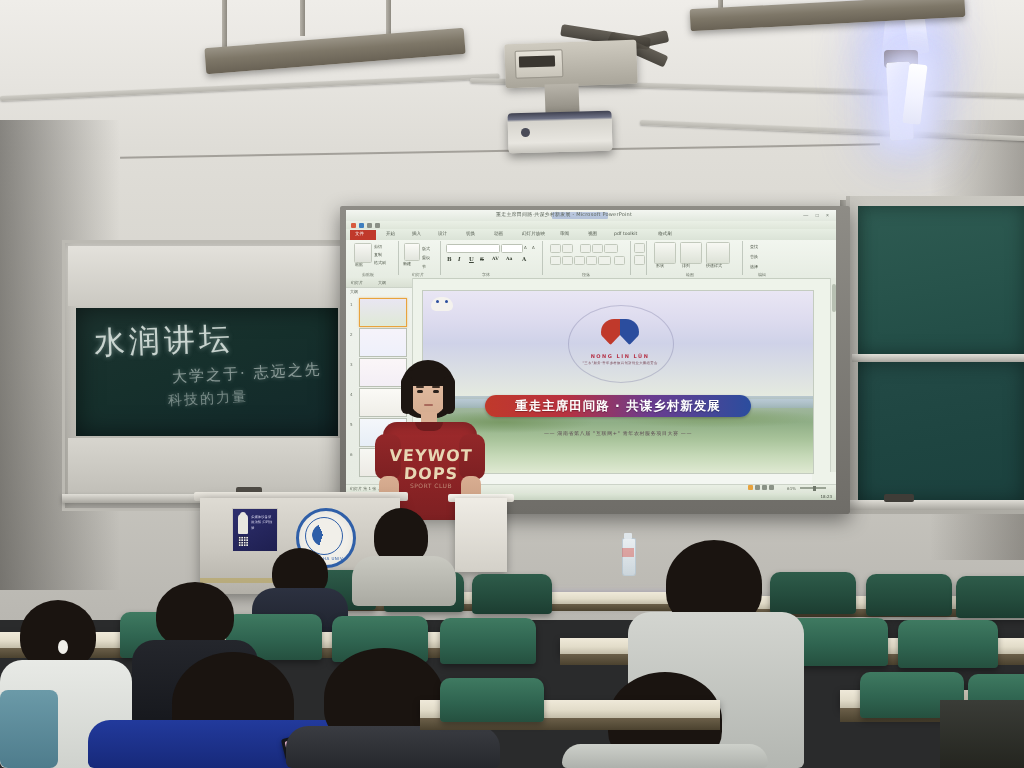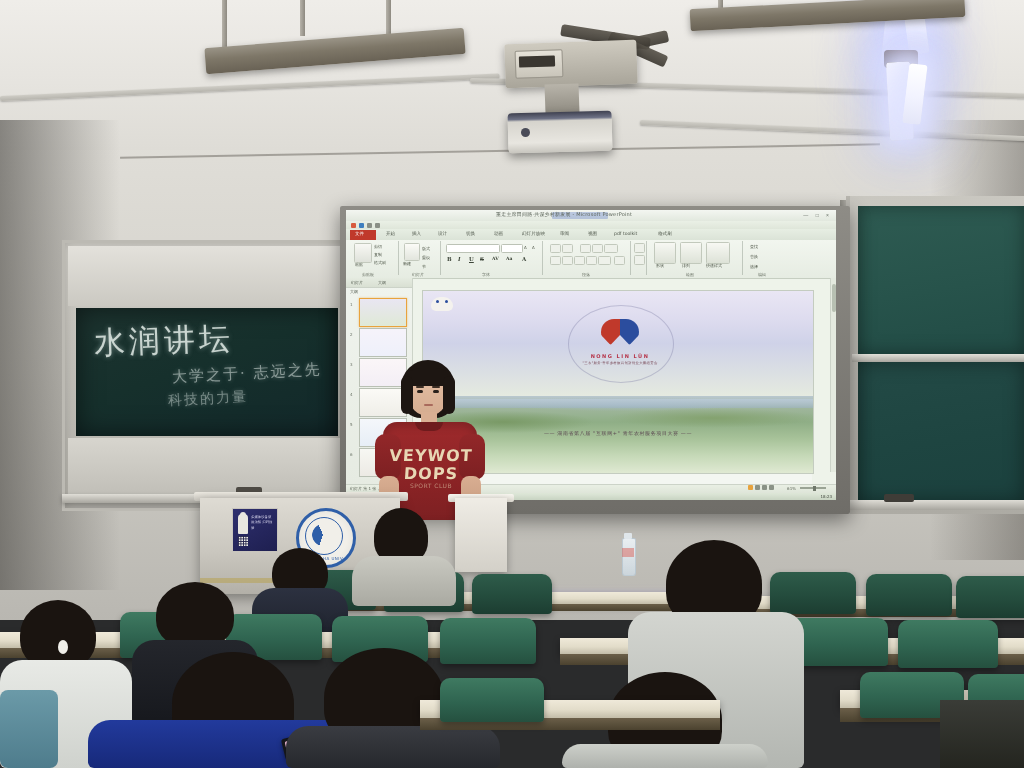--- a/index.html
+++ b/index.html
@@ -518,20 +518,23 @@
       <div id="slide-logo">
         <div class="logo-half" id="logo-l"></div>
         <div class="logo-half" id="logo-r"></div>
       </div>
       <div id="logo-inner"></div>
       <div class="logo-dot" id="logo-dot-l"></div>
       <div class="logo-dot" id="logo-dot-r"></div>
       <div id="logo-name">NONG LIN LÜN</div>
       <div id="logo-tag">"三农"服务·青年乡村振兴创新创业大赛组委会</div>
 
+      <div id="slide-title-pill">
+        <span id="slide-title-text">重走主席田间路 · 共谋乡村新发展</span>
+      </div>
       <div id="slide-sub-wrap">
         <span id="slide-sub-text">—— 湖南省第八届 "互联网+" 青年农村服务项目大赛 ——</span>
       </div>
     </div>
 
     <div id="ppt-vscroll"></div>
     <div id="ppt-vthumb"></div>
 
     <div id="ppt-notes"></div>
     <div id="ppt-notes-lbl">单击此处添加备注</div>

